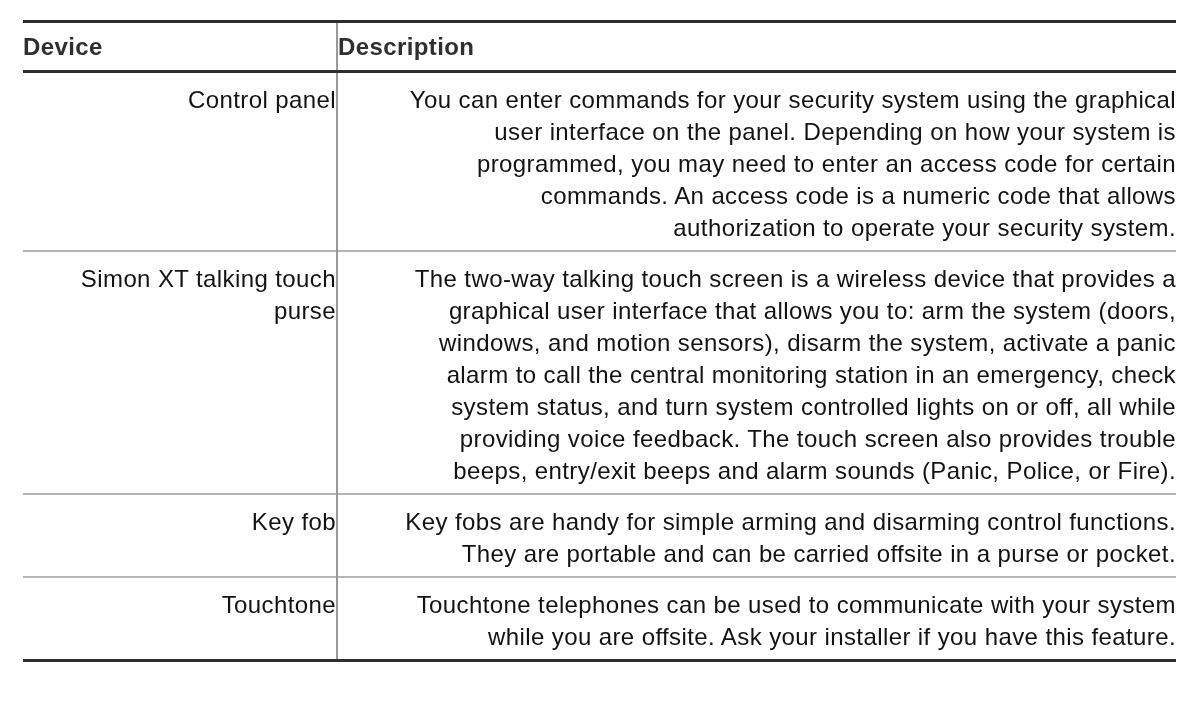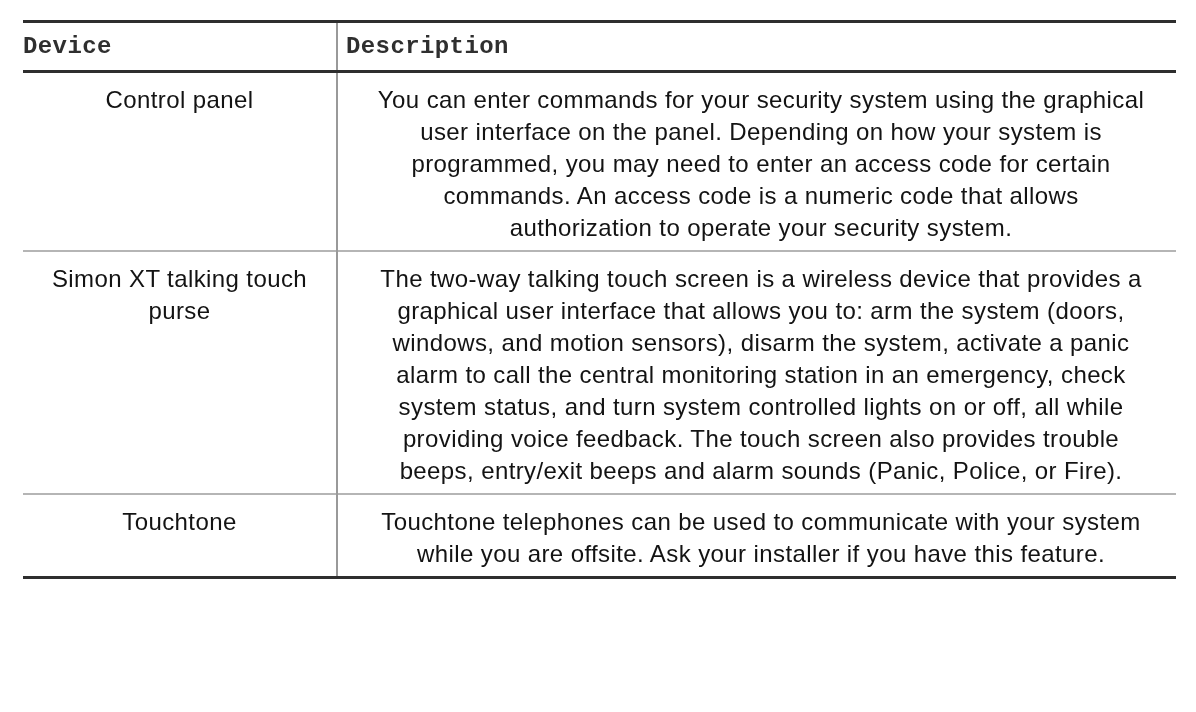--- a/index.html
+++ b/index.html
@@ -39,41 +39,39 @@
   }
   th {
     text-align: left;
     vertical-align: top;
     font-size: 24px;
     font-weight: bold;
     letter-spacing: 0.4px;
     color: #2f2f2f;
     line-height: 32px;
     padding: 8px 0 7px 0;
-    font-family: Liberation Mono, monospace;
   }
   tbody tr {
     border-bottom: 2px solid #b5b5b5;
   }
   tbody tr:last-child {
     border-bottom: none;
   }
   td {
-    text-align: center;
+    text-align: right;
     vertical-align: top;
     font-size: 24px;
     letter-spacing: 0.4px;
     line-height: 32px;
     color: #131313;
     padding: 11px 0 6px 0;
     white-space: pre-line;
   }
   th.desc-col, td.desc-col {
     border-left: 2px solid #999999;
-    padding-left: 8px;
   }
 </style>
 </head>
 <body>
 
 <div class="doc">
 
 
   <table class="device-table">
     <colgroup>
@@ -100,20 +98,25 @@
 purse</td>
         <td class="desc-col">The two-way talking touch screen is a wireless device that provides a
 graphical user interface that allows you to: arm the system (doors,
 windows, and motion sensors), disarm the system, activate a panic
 alarm to call the central monitoring station in an emergency, check
 system status, and turn system controlled lights on or off, all while
 providing voice feedback. The touch screen also provides trouble
 beeps, entry/exit beeps and alarm sounds (Panic, Police, or Fire).</td>
       </tr>
       <tr>
+        <td class="device-col">Key fob</td>
+        <td class="desc-col">Key fobs are handy for simple arming and disarming control functions.
+They are portable and can be carried offsite in a purse or pocket.</td>
+      </tr>
+      <tr>
         <td class="device-col">Touchtone</td>
         <td class="desc-col">Touchtone telephones can be used to communicate with your system
 while you are offsite. Ask your installer if you have this feature.</td>
       </tr>
     </tbody>
   </table>
 
 </div>
 
 </body></html>

